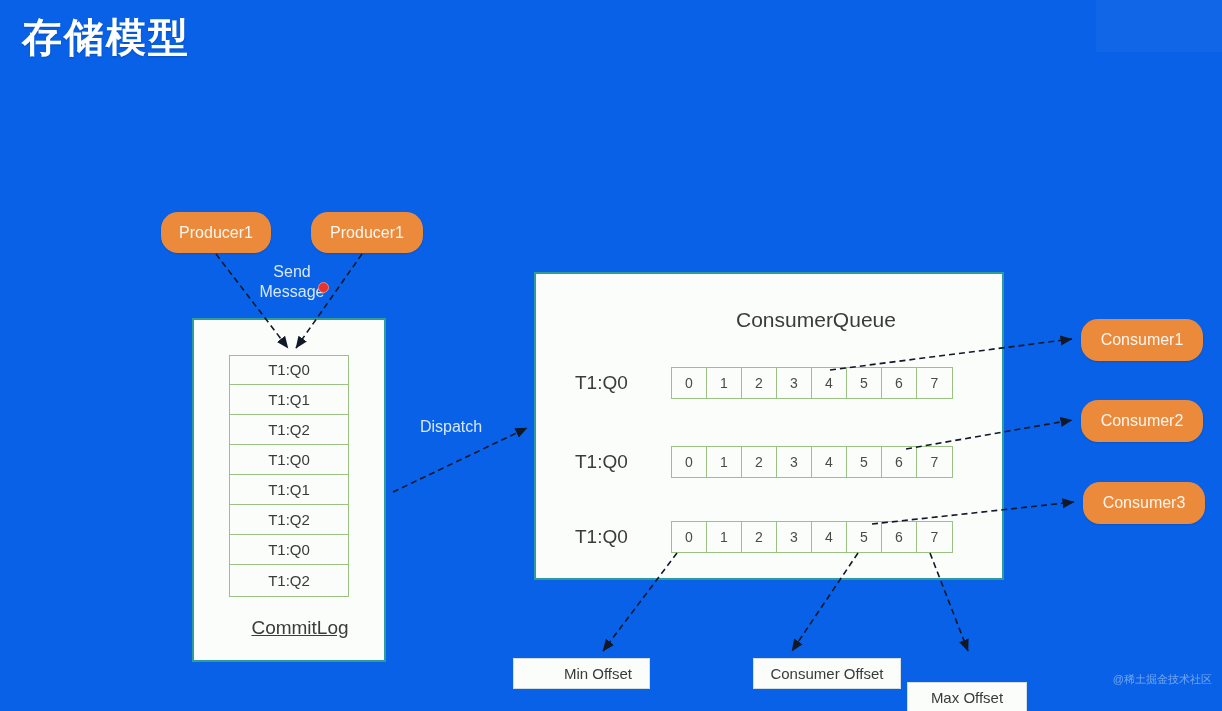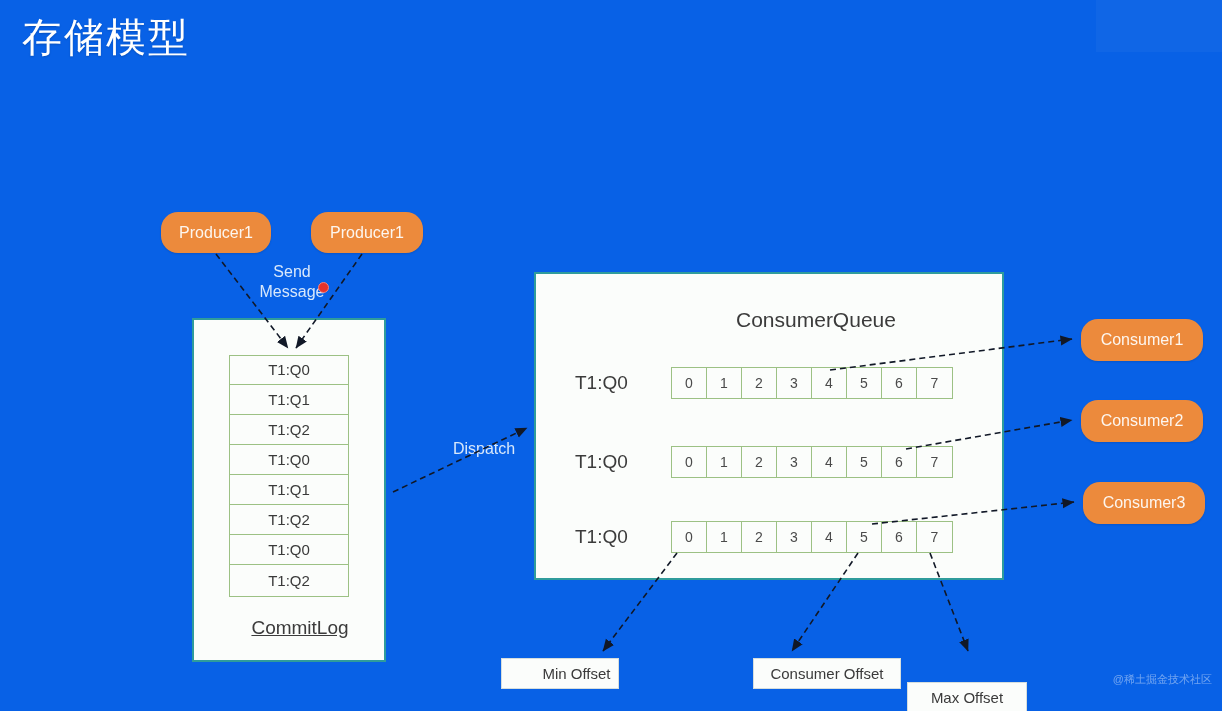--- a/index.html
+++ b/index.html
@@ -20,21 +20,21 @@
     position: absolute;
     left: 1096px; top: 0px;
     width: 126px; height: 52px;
     background: rgba(255,255,255,0.035);
     pointer-events: none;
   }
   .title {
     position: absolute;
     left: 22px; top: 10px;
     font-size: 40px;
-    font-weight: normal;
+    font-weight: bold;
     color: #ffffff;
     letter-spacing: 2px;
     text-shadow: 0 1px 2px rgba(0,0,0,0.18);
   }
   
   .node-orange {
     position: absolute;
     background: #ec8a3c;
     border-radius: 17px;
     color: #fdf6ef;
@@ -168,21 +168,21 @@
   <div class="node-orange" style="left:311px; top:212px; width:112px; height:41px;">
     <span>Producer1</span>
   </div>
 
   <div class="blue-label" style="left:240px; top:262px; width:104px;">
     <div>Send</div>
     <div>Message</div>
   </div>
   <div class="badge-dot" style="left:318px; top:282px;"></div>
 
-  <div class="blue-label" style="left:439px; top:417px; width:90px;margin-top:22px;">Dispatch</div>
+  <div class="blue-label" style="left:406px; top:417px; width:90px;">Dispatch</div>
 
   <div class="panel" style="left:192px; top:318px; width:194px; height:344px;"></div>
   <div class="clog-stack" style="left:229px; top:355px; width:120px; height:242px;"></div>
 
   <div style="position:absolute; left:229px; top:355px; width:120px;">
     <div class="clog-cell">T1:Q0</div>
     <div class="clog-cell">T1:Q1</div>
     <div class="clog-cell">T1:Q2</div>
     <div class="clog-cell">T1:Q0</div>
     <div class="clog-cell">T1:Q1</div>
@@ -242,21 +242,21 @@
   <div class="node-orange" style="left:1081px; top:319px; width:122px; height:42px;">
     <span>Consumer1</span>
   </div>
   <div class="node-orange" style="left:1081px; top:400px; width:122px; height:42px;">
     <span>Consumer2</span>
   </div>
   <div class="node-orange" style="left:1083px; top:482px; width:122px; height:42px;">
     <span>Consumer3</span>
   </div>
 
-  <div class="offset-box" style="left:501px; top:658px; width:118px; height:31px;padding-left:33px;">
+  <div class="offset-box" style="left:513px; top:658px; width:137px; height:31px;padding-left:33px;">
     <span>Min Offset</span>
   </div>
   <div class="offset-box" style="left:709px; top:658px; width:148px; height:31px;margin-left:44px;">
     <span>Consumer Offset</span>
   </div>
   <div class="offset-box" style="left:907px; top:658px; width:120px; height:31px;margin-top:24px;">
     <span>Max Offset</span>
   </div>
 
   <svg class="overlay" viewBox="0 0 1222 711" xmlns="http://www.w3.org/2000/svg">

